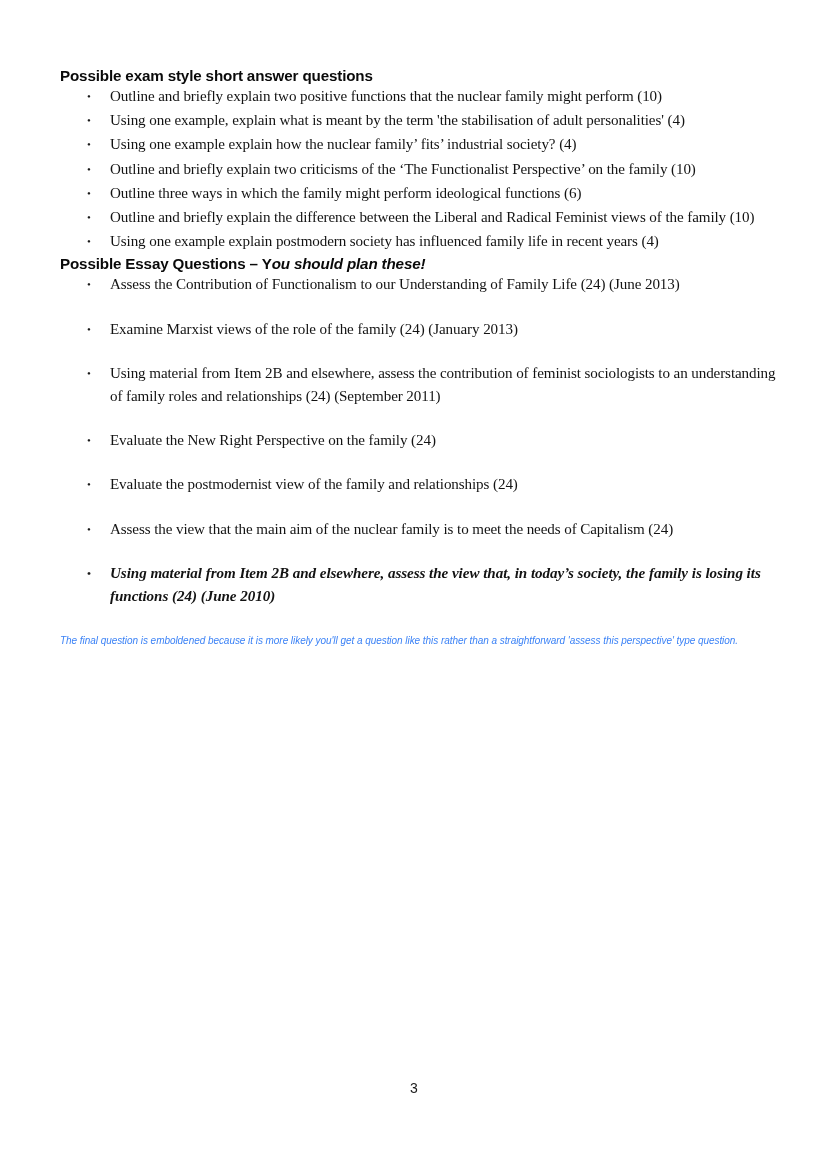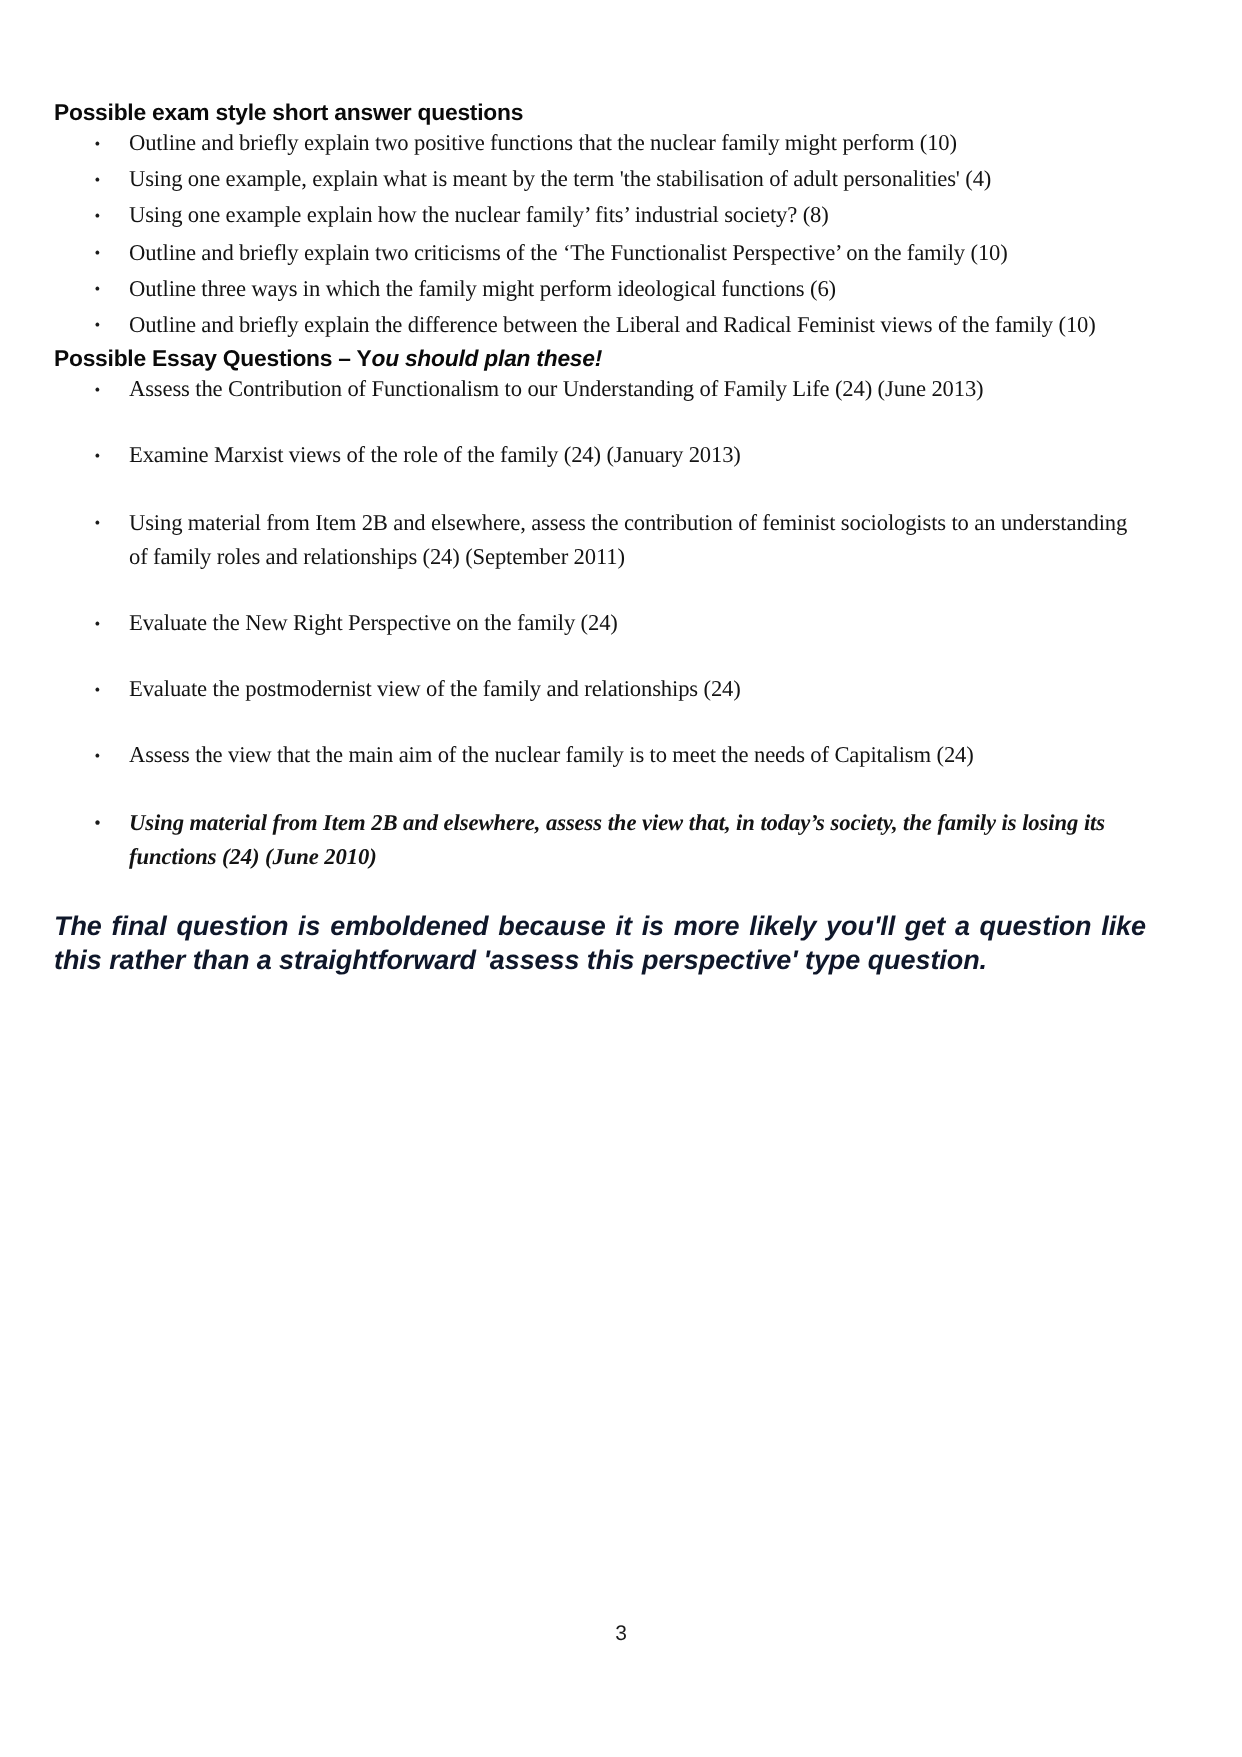--- a/index.html
+++ b/index.html
@@ -19,21 +19,21 @@
   .page {
     position: absolute;
     left: 0; top: 0;
     width: 828px;
     height: 1171px;
     overflow: hidden;
   }
 
   .content {
     position: absolute;
-    left: 36px;
+    left: 60px;
     top: 66px;
     width: 728px;
   }
 
   h2.section-heading {
     font-size: 15.2px;
     font-weight: bold;
     line-height: 1.25;
     margin: 0;
     letter-spacing: -0.15px;
@@ -95,27 +95,27 @@
     letter-spacing: -0.05px;
   }
 
   .heading-essay {
     margin-top: 23px;
   }
 
   p.closing-note {
     margin: 0;
     margin-top: 22px;
-    font-size: 18px;
+    font-size: 10px;
     line-height: 22.6px;
-    font-weight: bold;
+    font-weight: normal;
     font-style: italic;
     text-align: justify;
     letter-spacing: -0.05px;
-    color: #0f172a;
+    color: #3b82f6;
   }
 
   .page-number {
     position: absolute;
     left: 0;
     top: 1080px;
     width: 828px;
     text-align: center;
     font-size: 14px;
     color: #1a1a1a;
@@ -125,24 +125,25 @@
 <body>
 
 <div class="page">
   <div class="content">
 
     <h2 class="section-heading"><span>Possible exam style short answer questions</span></h2>
 
     <ul class="bullet-list short-answer-list">
       <li class="bullet-item">Outline and briefly explain two positive functions that the nuclear family might perform (10)</li>
       <li class="bullet-item">Using one example, explain what is meant by the term 'the stabilisation of adult personalities' (4)</li>
-      <li class="bullet-item">Using one example explain how the nuclear family’ fits’ industrial society? (8)</li>
+      <li class="bullet-item">Using one example explain how the nuclear family’ fits’ industrial society? (4)</li>
       <li class="bullet-item">Outline and briefly explain two criticisms of the ‘The Functionalist Perspective’ on the family (10)</li>
       <li class="bullet-item">Outline three ways in which the family might perform ideological functions (6)</li>
       <li class="bullet-item">Outline and briefly explain the difference between the Liberal and Radical Feminist views of the family (10)</li>
+      <li class="bullet-item">Using one example explain postmodern society has influenced family life in recent years (4)</li>
     </ul>
 
     <h2 class="section-heading heading-essay"><span>Possible Essay Questions – Y</span><span class="ital">ou should plan these!</span></h2>
 
     <ul class="bullet-list essay-list">
       <li class="bullet-item">Assess the Contribution of Functionalism to our Understanding of Family Life (24) (June 2013)</li>
       <li class="bullet-item">Examine Marxist views of the role of the family (24) (January 2013)</li>
       <li class="bullet-item">Using material from Item 2B and elsewhere, assess the contribution of feminist sociologists to an understanding of family roles and relationships (24) (September 2011)</li>
       <li class="bullet-item">Evaluate the New Right Perspective on the family (24)</li>
       <li class="bullet-item">Evaluate the postmodernist view of the family and relationships (24)</li>

